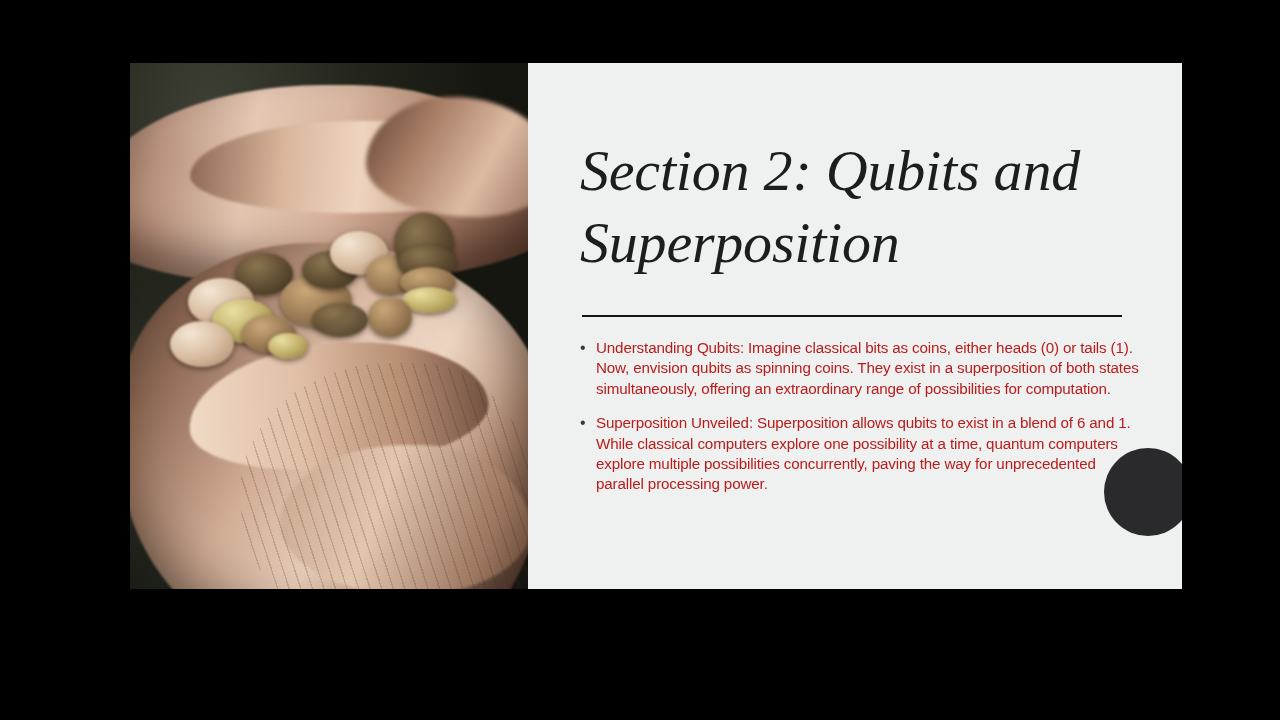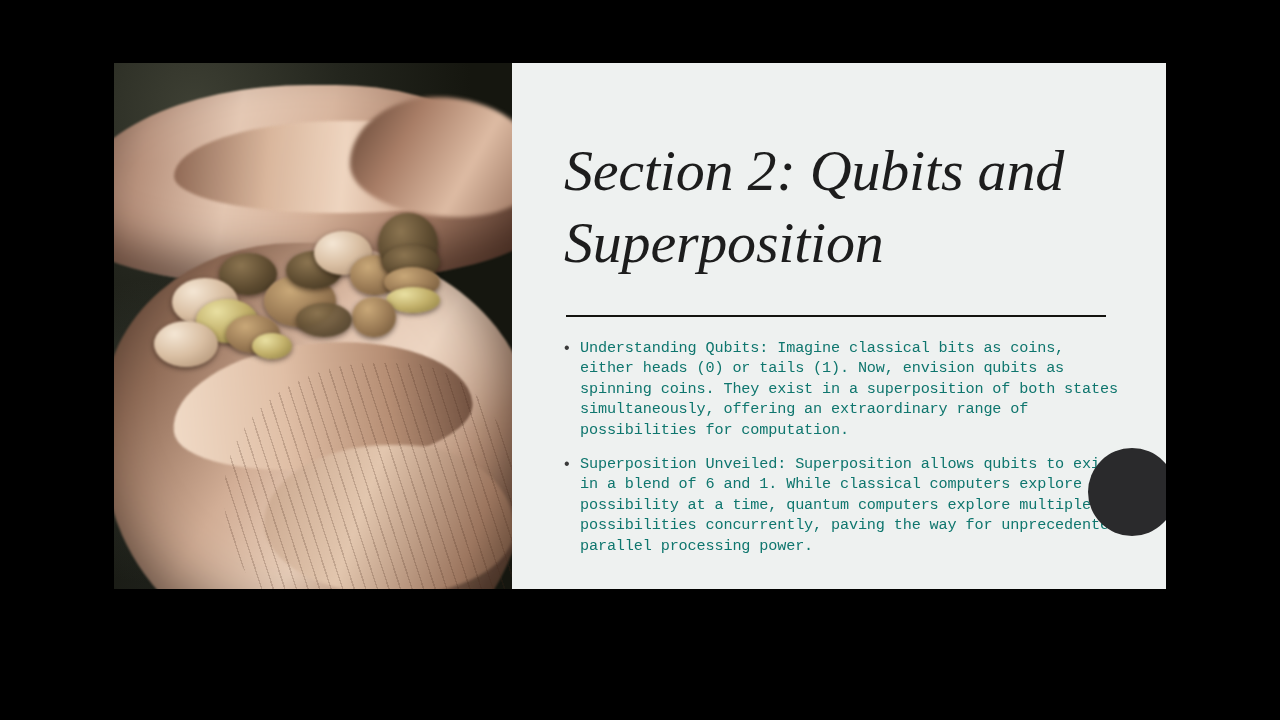--- a/index.html
+++ b/index.html
@@ -17,21 +17,21 @@
   #viewport {
     position: relative;
     width: 1280px;
     height: 720px;
     background: #000000;
   }
 
   
   #slide {
     position: absolute;
-    left: 114px;
+    left: 130px;
     top: 63px;
     width: 1052px;
     height: 526px;
     background: #eef1f0;
     overflow: hidden;
   }
 
   
   #photo-panel {
     position: absolute;
@@ -193,24 +193,24 @@
   }
   .bullet-marker {
     flex: 0 0 auto;
     width: 16px;
     font-size: 16px;
     line-height: 20.5px;
     color: #3a3a3a;
   }
   .bullet-text {
     flex: 1 1 auto;
-    font-family: Liberation Mono, monospace;
+    font-family: Liberation Sans, sans-serif;
     font-size: 15.2px;
     line-height: 20.4px;
-    color: #0f766e;
+    color: #b91c1c;
     letter-spacing: -0.15px;
   }
 
   
   #corner-circle {
     position: absolute;
     right: -10px;
     bottom: 53px;
     width: 88px;
     height: 88px;

